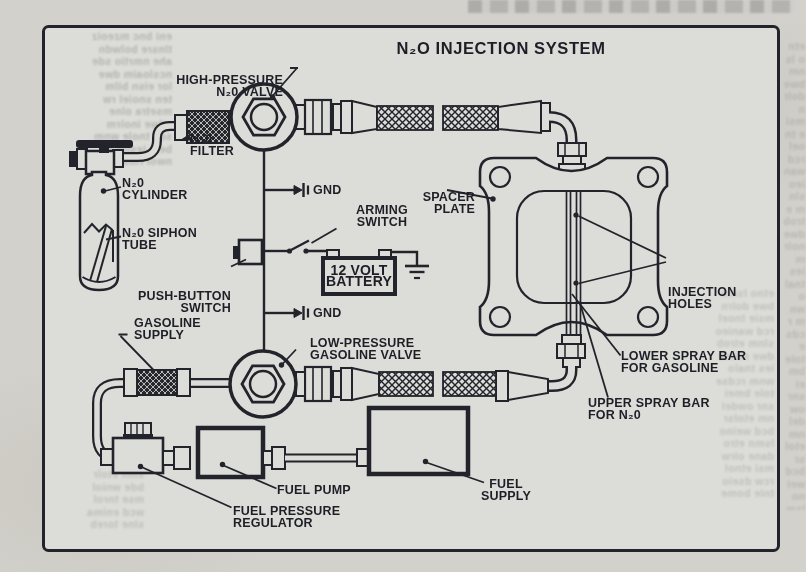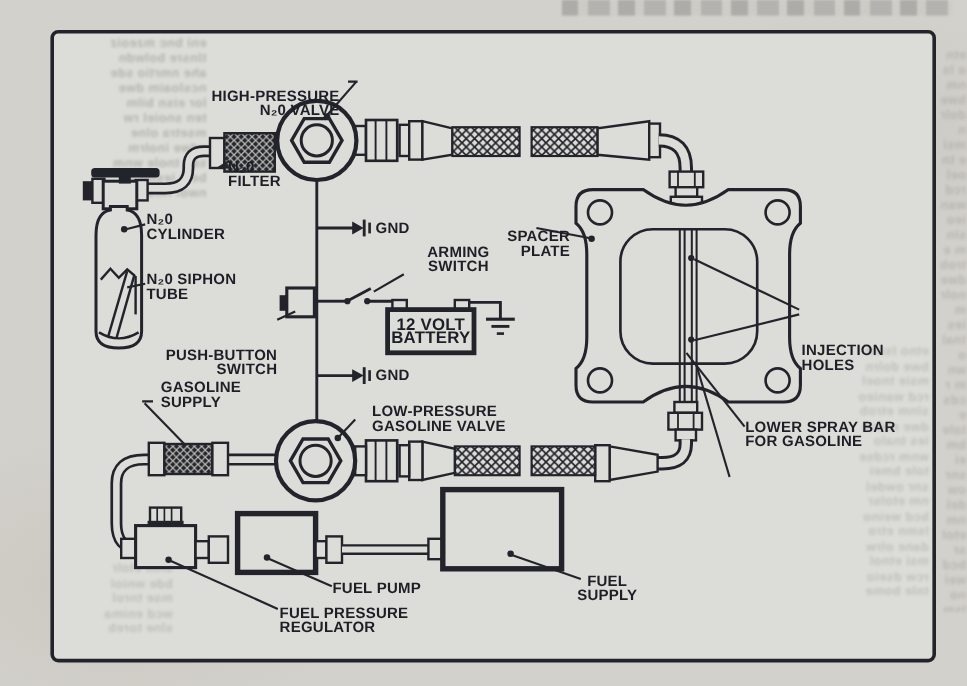--- a/index.html
+++ b/index.html
@@ -286,20 +286,21 @@
       <circle cx="272.5" cy="97" r="2.7"></circle>
       <circle cx="103.5" cy="191" r="2.7"></circle>
       <circle cx="493" cy="199" r="2.7"></circle>
       <circle cx="281.5" cy="365" r="2.7"></circle>
       <circle cx="222.5" cy="464.5" r="2.7"></circle>
       <circle cx="140.5" cy="466.5" r="2.7"></circle>
       <circle cx="425.5" cy="461.5" r="2.7"></circle>
     </g>
   </svg>
 
+  <div class="lbl title center" style="left:368px;top:39px;width:266px;">N₂O INJECTION SYSTEM</div>
 
   <div class="lbl right" style="left:150px;top:50px;width:133px;">HIGH-PRESSURE
 N₂0 VALVE</div>
 
   <div class="lbl" style="left:190px;top:133px;">N₂0
 FILTER</div>
 
   <div class="lbl" style="left:122px;top:177px;">N₂0
 CYLINDER</div>
 
@@ -327,20 +328,22 @@
 
   <div class="lbl" style="left:134px;top:317px;">GASOLINE
 SUPPLY</div>
 
   <div class="lbl" style="left:621px;top:350px;">LOWER SPRAY BAR
 FOR GASOLINE</div>
 
   <div class="lbl" style="left:310px;top:337px;">LOW-PRESSURE
 GASOLINE VALVE</div>
 
+  <div class="lbl" style="left:588px;top:397px;">UPPER SPRAY BAR
+FOR N₂0</div>
 
   <div class="lbl" style="left:277px;top:484px;">FUEL PUMP</div>
 
   <div class="lbl center" style="left:470px;top:478px;width:72px;">FUEL
 SUPPLY</div>
 
   <div class="lbl" style="left:233px;top:505px;">FUEL PRESSURE
 REGULATOR</div>
 
 </div>

